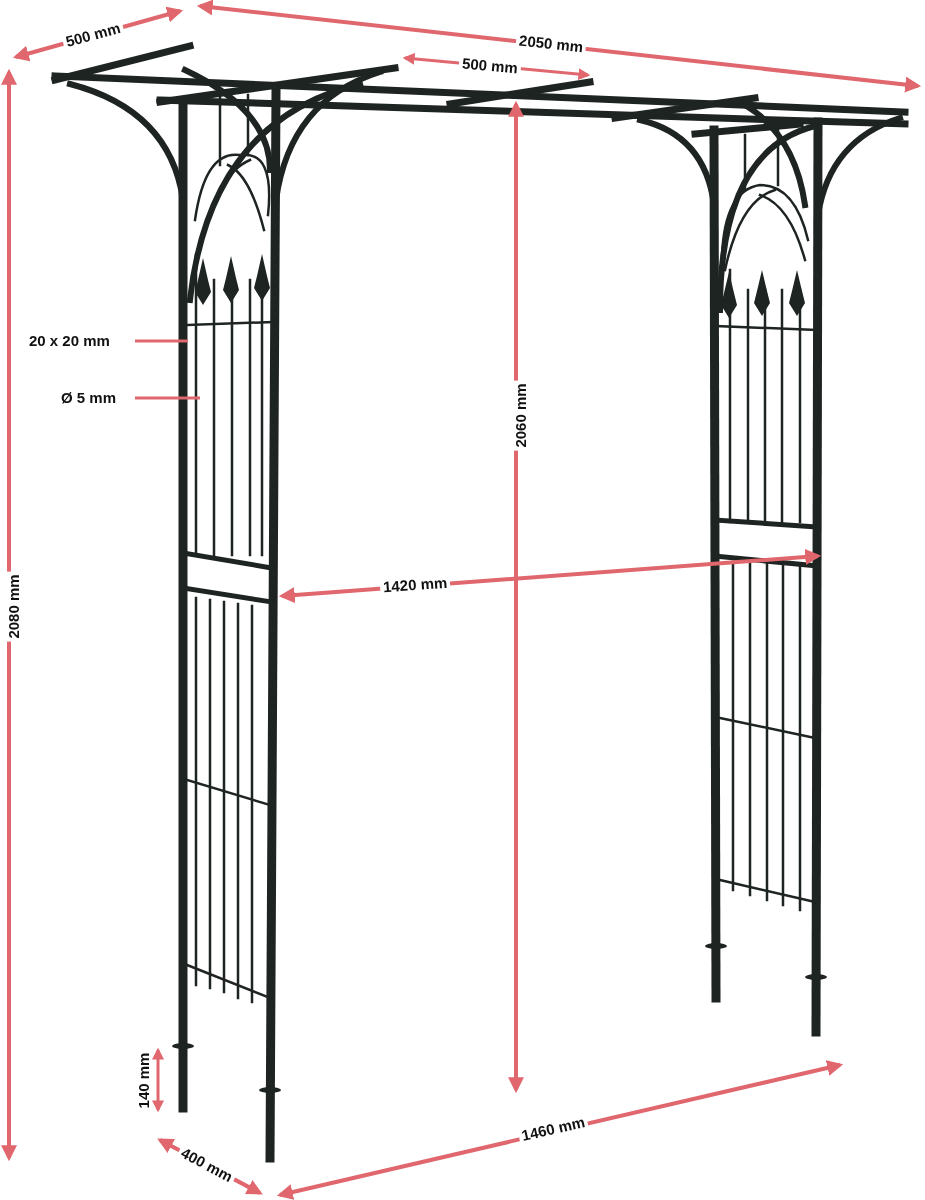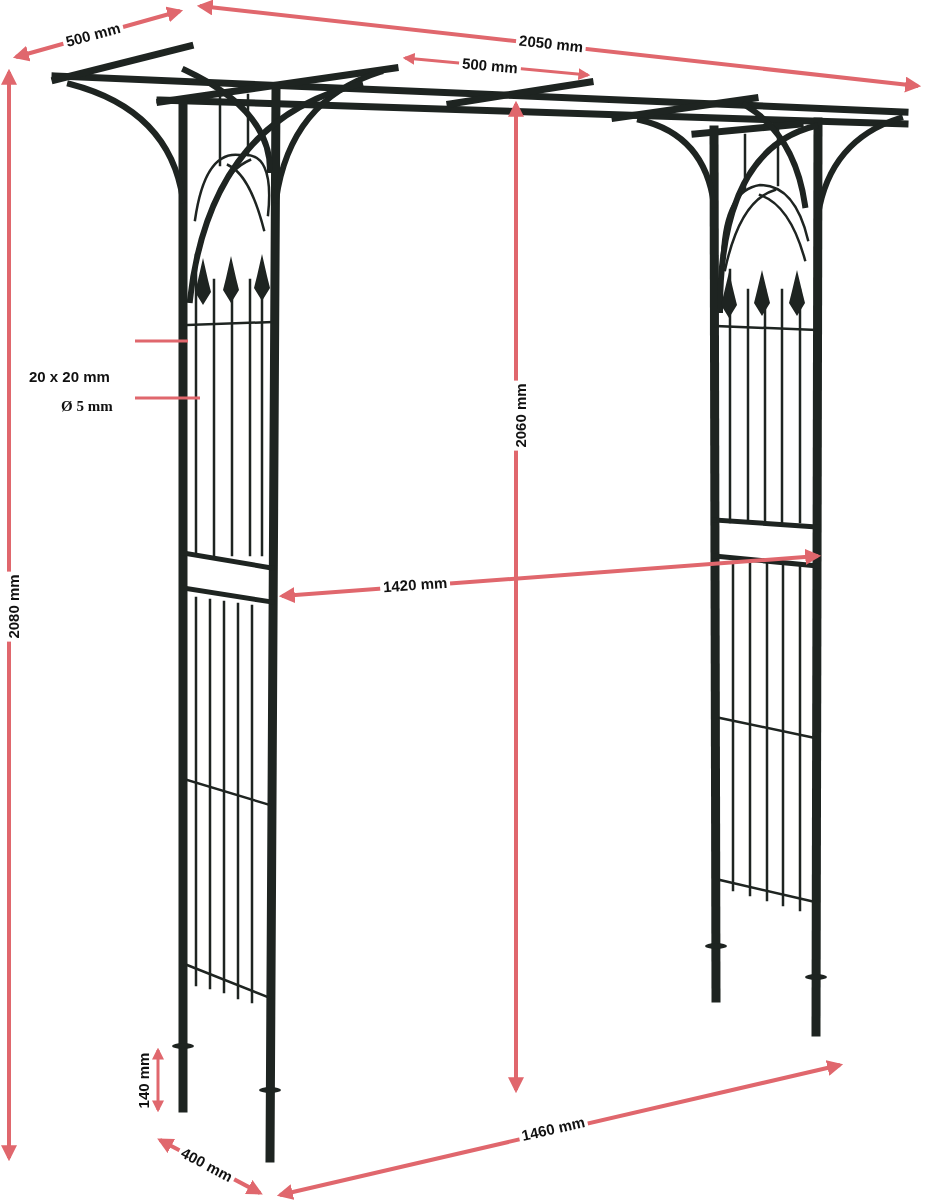--- a/index.html
+++ b/index.html
@@ -160,20 +160,20 @@
 
   <g stroke="#e0676d" stroke-width="3">
     <line x1="135" y1="341" x2="188" y2="341"></line>
     <line x1="135" y1="398" x2="200" y2="398"></line>
   </g>
 </svg>
 
 <div class="dim-label" style="left:62px; top:26px; transform:rotate(-15deg);">500 mm</div>
 <div class="dim-label" style="left:516px; top:35px; transform:rotate(6deg);">2050 mm</div>
 <div class="dim-label" style="left:459px; top:57px; transform:rotate(5deg);">500 mm</div>
-<div class="dim-label plain" style="left:26px; top:332px;margin-top:36px;">20 x 20 mm</div>
-<div class="dim-label plain" style="left:58px; top:398px;font-family:Liberation Serif, serif;">Ø 5 mm</div>
+<div class="dim-label plain" style="left:26px; top:332px;">20 x 20 mm</div>
+<div class="dim-label plain" style="left:58px; top:389px;">Ø 5 mm</div>
 <div class="dim-label" style="left:-22px; top:598px; transform:rotate(-90deg);">2080 mm</div>
 <div class="dim-label" style="left:485px; top:407px; transform:rotate(-90deg);">2060 mm</div>
 <div class="dim-label" style="left:380px; top:576px; transform:rotate(-4deg);">1420 mm</div>
 <div class="dim-label plain" style="left:113px; top:1072px; transform:rotate(-90deg);">140 mm</div>
 <div class="dim-label" style="left:176px; top:1156px; transform:rotate(28deg);">400 mm</div>
 <div class="dim-label" style="left:518px; top:1120px; transform:rotate(-13deg);">1460 mm</div>
 
 </body></html>

